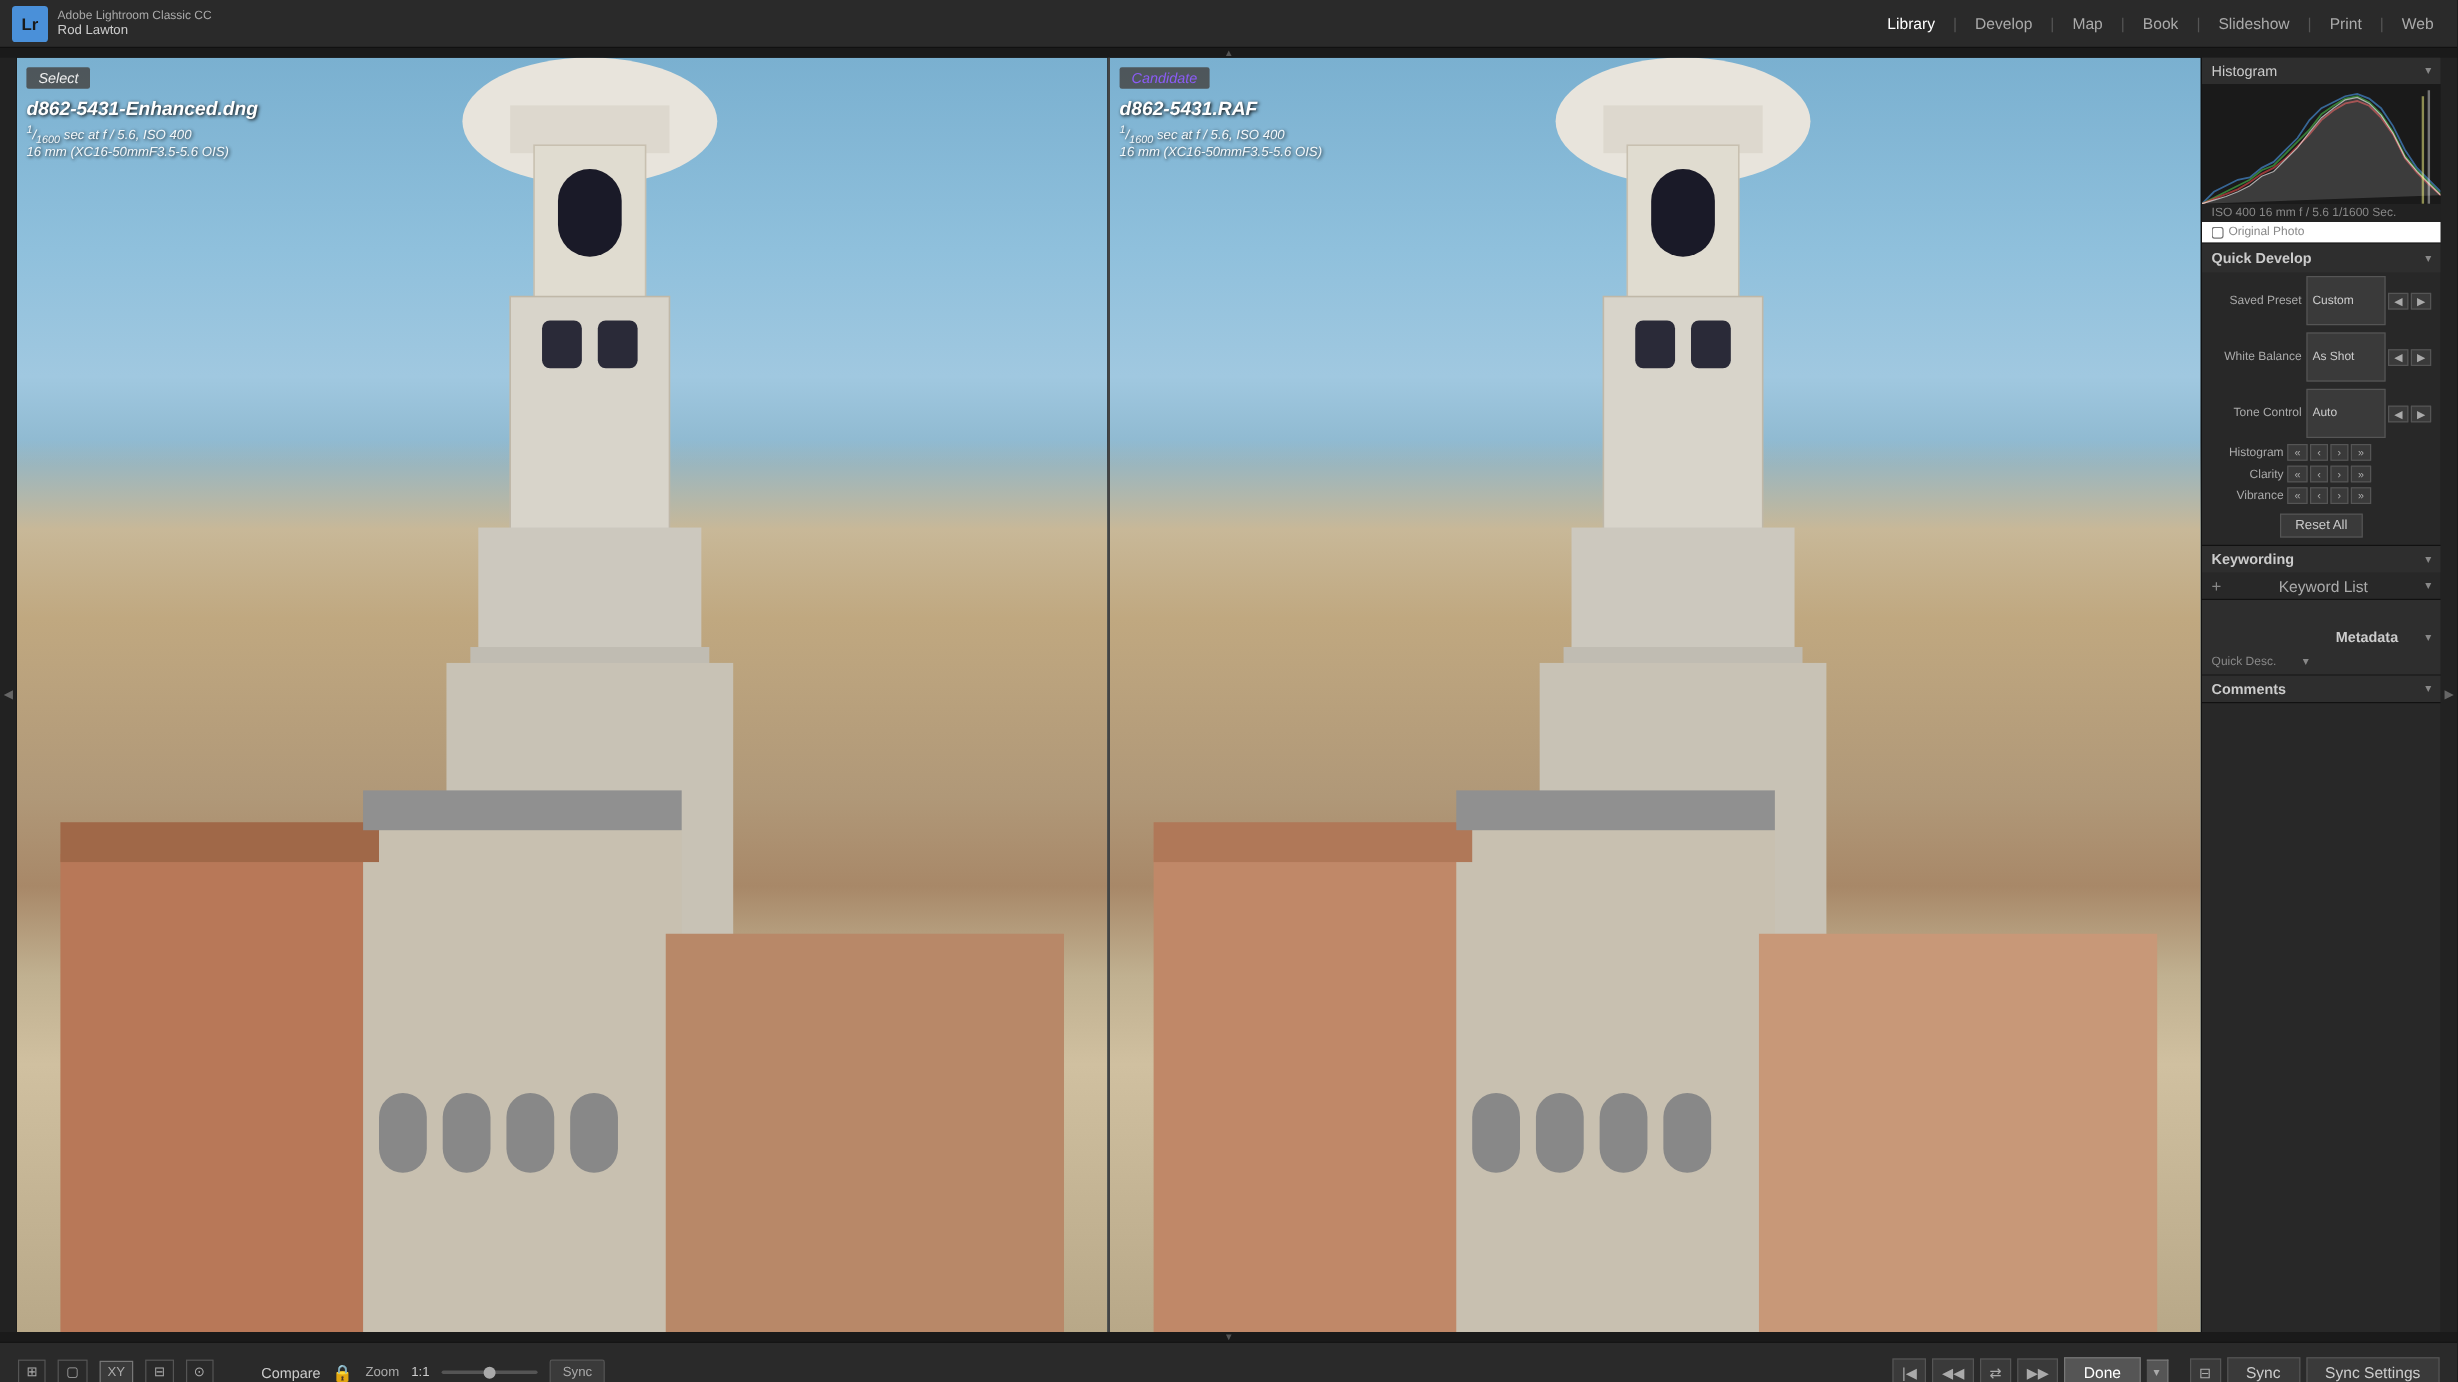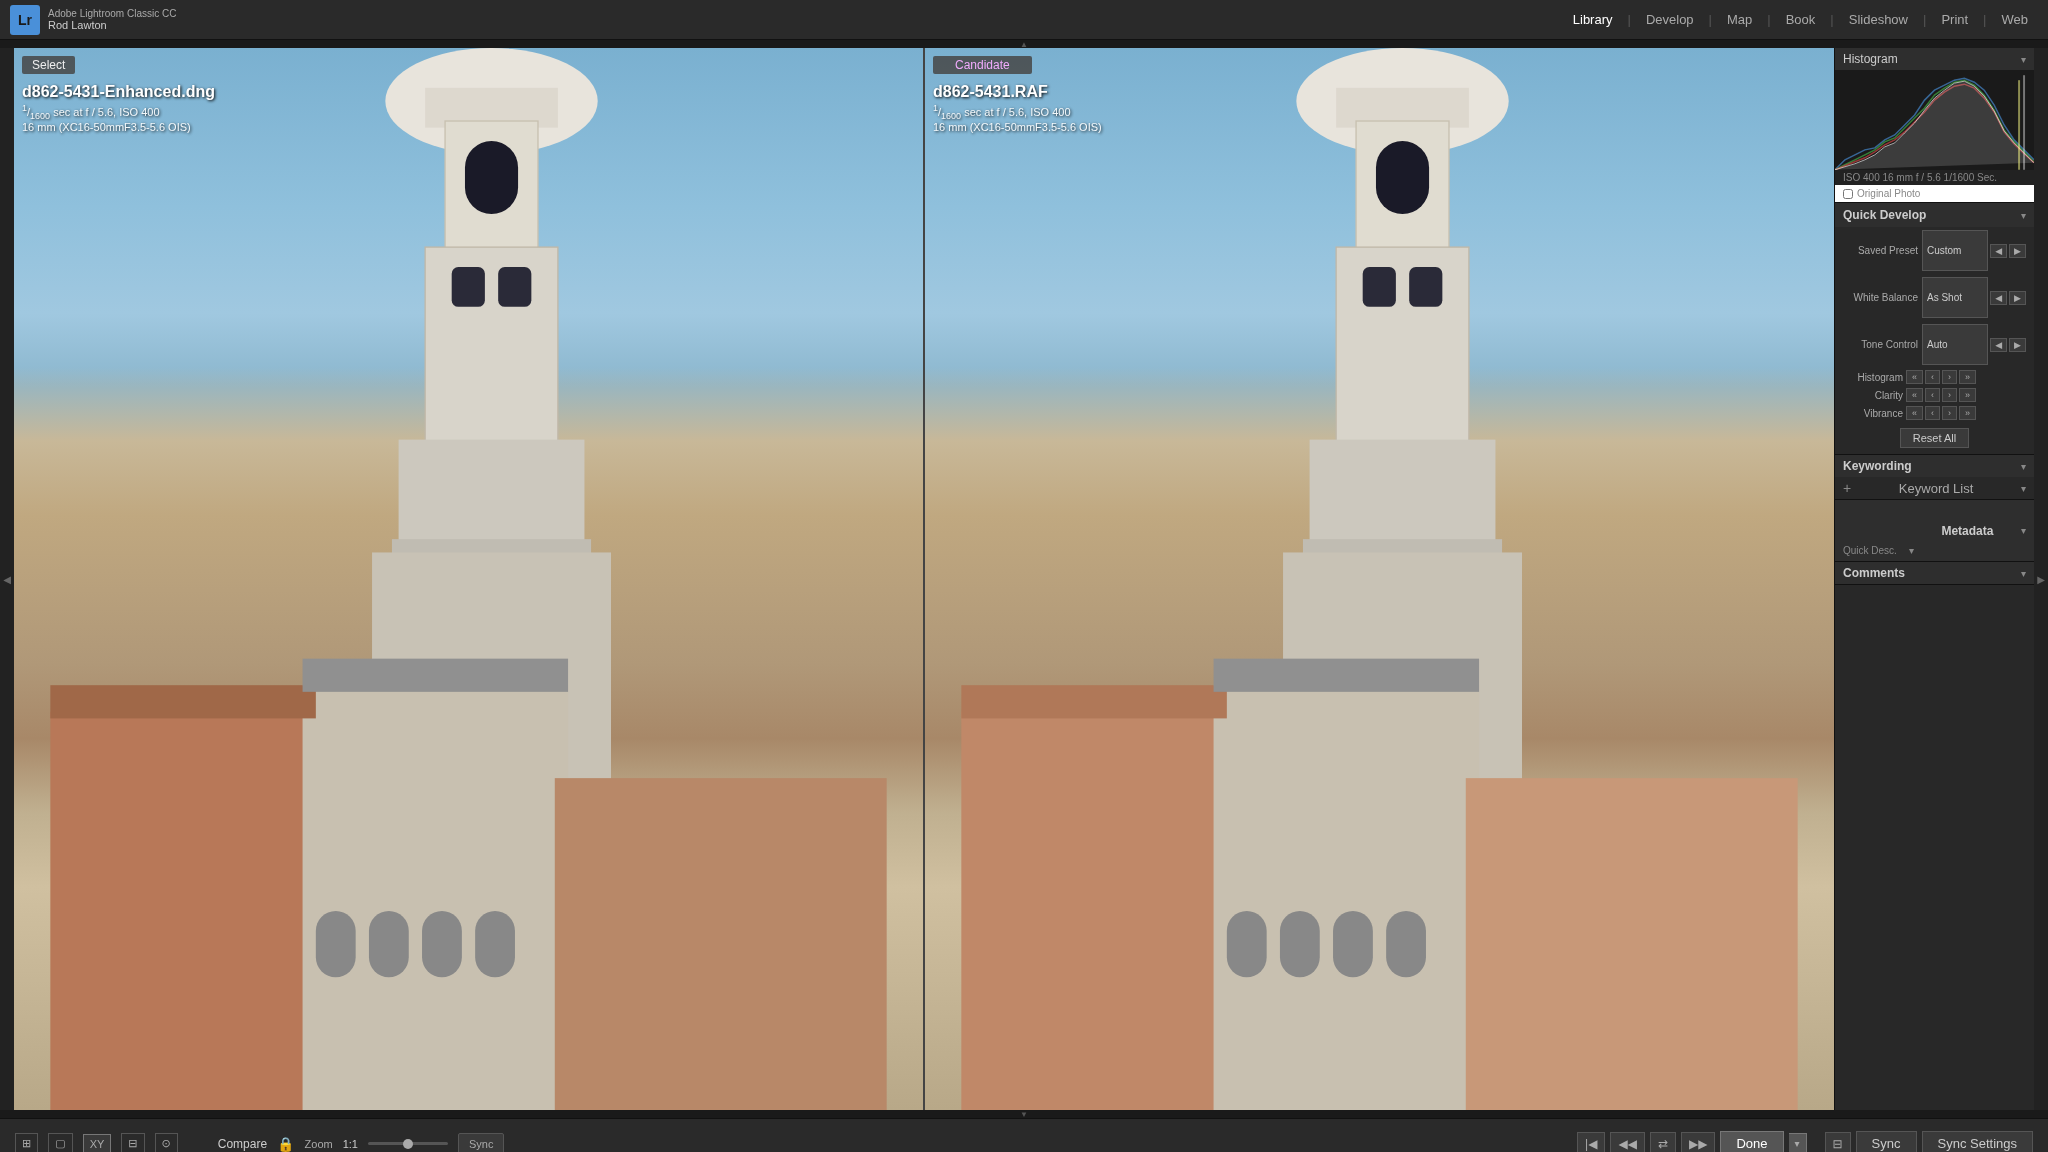--- a/index.html
+++ b/index.html
@@ -103,20 +103,21 @@
       flex: 1;
       display: flex;
       position: relative;
     }
 
     
     .image-panel {
       flex: 1;
       position: relative;
       overflow: hidden;
+      font-style: italic;
     }
     .image-panel-left {
       border-right: 2px solid #444;
     }
     .image-filename {
       font-size: 16px;
       font-weight: bold;
       margin-bottom: 2px;
     }
     .image-meta {
@@ -501,22 +502,22 @@
       padding: 2px 10px;
       font-size: 12px;
       z-index: 20;
       border-radius: 2px;
     }
     .candidate-badge-abs {
       position: absolute;
       top: 8px;
       left: 8px;
       background: rgba(70,70,70,0.85);
-      color: #f0abfc;
-      padding: 2px 22px;
+      color: #8b5cf6;
+      padding: 2px 10px;
       font-size: 12px;
       z-index: 20;
       border-radius: 2px;
     }
 
     .left-image-info {
       position: absolute;
       top: 35px;
       left: 8px;
       z-index: 20;
@@ -787,21 +788,21 @@
       </div>
       <div class="kw-row">
         <span class="keywording-add">+</span>
         <span class="keywording-list-label">Keyword List</span>
         <span style="color:#888;font-size:10px;">▾</span>
       </div>
     </div>
 
     <div class="panel-section">
       <div class="panel-section-header">
-        <div style="display:flex;align-items:flex-end;gap:12px;margin-top:40px;">
+        <div style="display:flex;align-items:flex-end;gap:22px;margin-top:40px;">
           <span style="font-size:10px;color:#888;">Quick Desc.</span>
           <span style="color:#888;font-size:10px;">▾</span>
         </div>
         <span class="panel-section-title" style="font-size:12px;color:#ccc;font-weight:bold;">Metadata</span>
         <span style="color:#888;font-size:10px;">▾</span>
       </div>
     </div>
 
     <div class="panel-section">
       <div class="comments-header">

